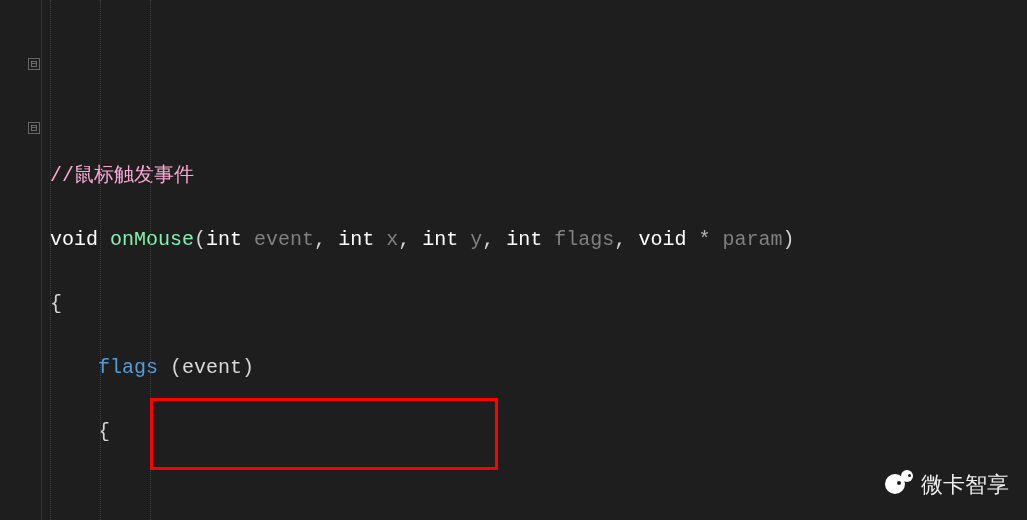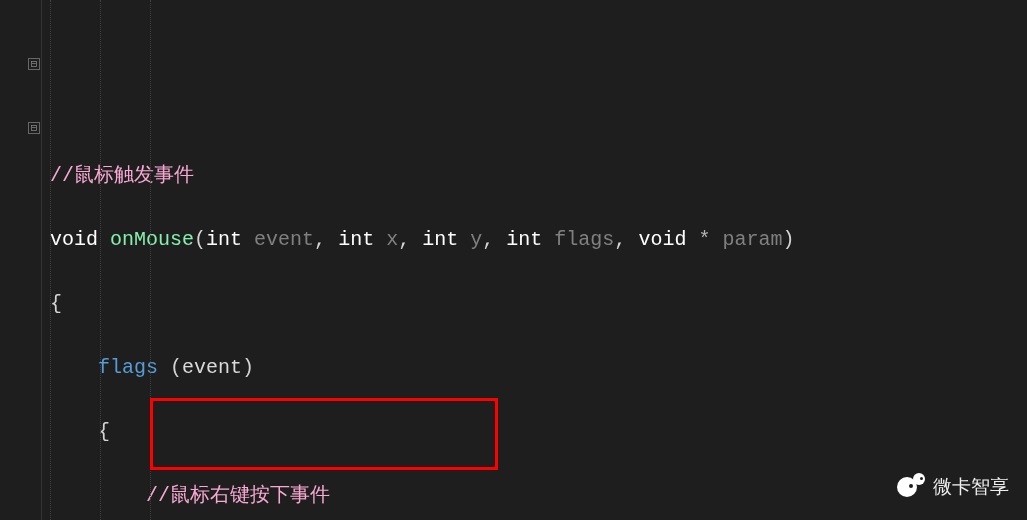--- a/index.html
+++ b/index.html
@@ -70,21 +70,21 @@
 
   .watermark {
     position: absolute;
     right: 18px;
     bottom: 18px;
     display: flex;
     align-items: center;
     gap: 8px;
     color: #eeeeee;
     font-family: sans-serif;
-    font-size: 19px;
+    font-size: 22px;
     font-weight: 500;
   }
   .wm-icon {
     width: 28px;
     height: 28px;
     position: relative;
   }
   .wm-icon .big {
     position: absolute;
     width: 20px; height: 20px;
@@ -133,21 +133,20 @@
   <div class="code-area">
     <div class="guide" style="left:8px"></div>
     <div class="guide" style="left:58px"></div>
     <div class="guide" style="left:108px"></div>
 
 <span class="line"><span class="tok-comment">//鼠标触发事件</span></span>
 <span class="line"><span class="tok-keyword">void</span> <span class="tok-ident">onMouse</span><span class="tok-punct">(</span><span class="tok-keyword">int</span> <span class="tok-gray">event</span><span class="tok-punct">,</span> <span class="tok-keyword">int</span> <span class="tok-gray">x</span><span class="tok-punct">,</span> <span class="tok-keyword">int</span> <span class="tok-gray">y</span><span class="tok-punct">,</span> <span class="tok-keyword">int</span> <span class="tok-gray">flags</span><span class="tok-punct">,</span> <span class="tok-keyword">void</span> <span class="tok-oper">*</span> <span class="tok-gray">param</span><span class="tok-punct">)</span></span>
 <span class="line"><span class="tok-punct">{</span></span>
 <span class="line">    <span class="tok-keyword2">flags</span> <span class="tok-punct">(</span><span class="tok-white">event</span><span class="tok-punct">)</span></span>
 <span class="line">    <span class="tok-punct">{</span></span>
-<span class="line">        <span class="tok-comment">//鼠标右键按下事件</span></span>
 
 
 
 
 
 
 
 
 
 

